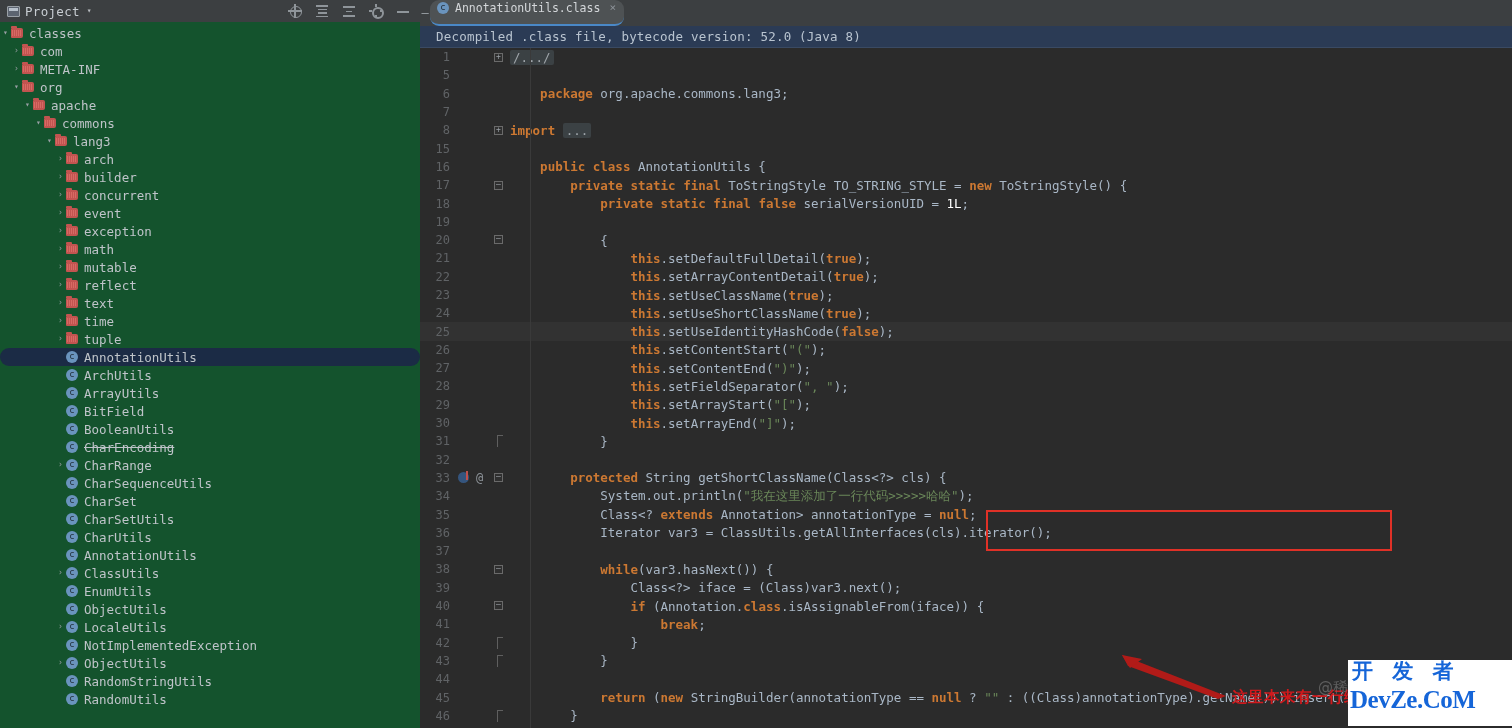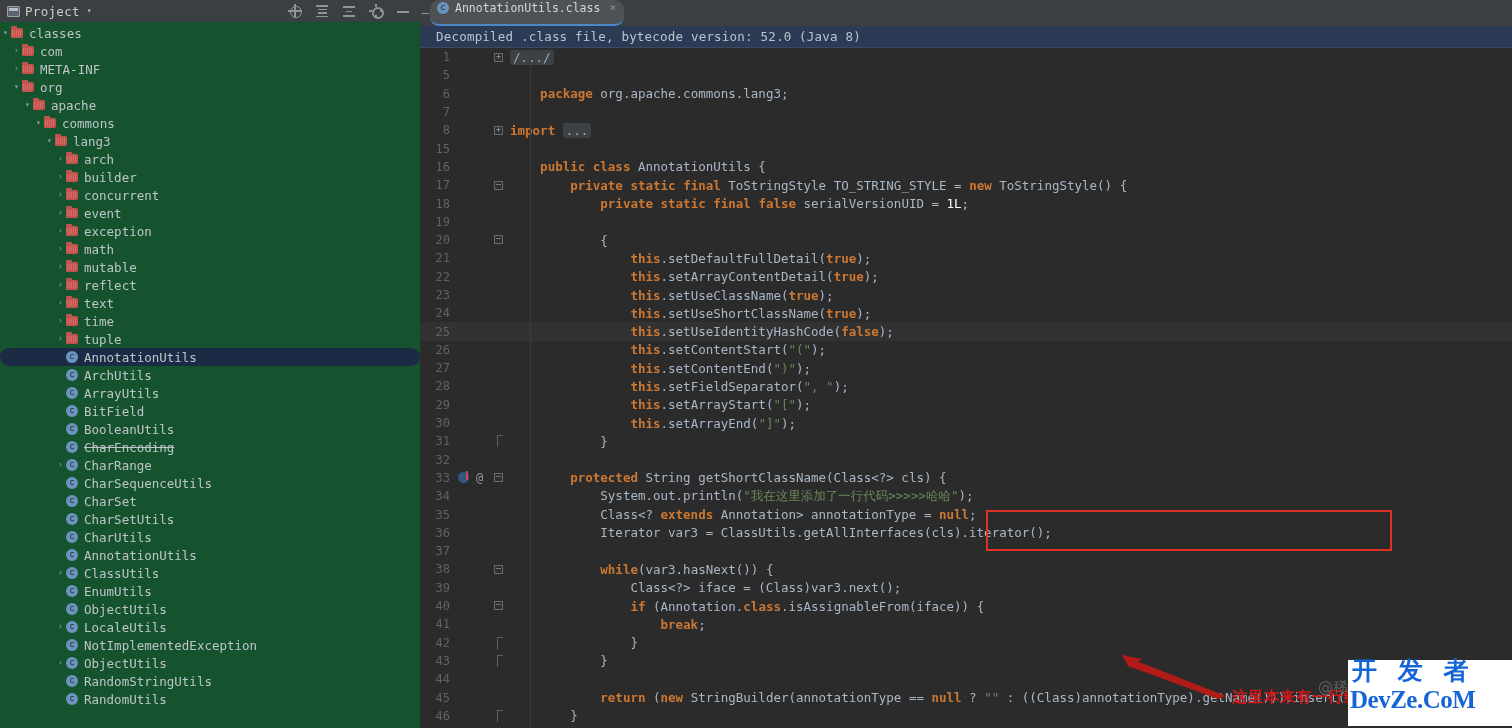--- a/index.html
+++ b/index.html
@@ -251,21 +251,21 @@
     position:absolute; right:0px; bottom:0px; width:182px; height:78px;
     pointer-events:none;
   }
   #wm-box {
     position:absolute; left:18px; top:10px; width:164px; height:66px;
     background:#ffffff;
   }
   #wm-cn {
     position:absolute; left:22px; top:6px; width:158px;
     font-family:"DejaVu Sans", sans-serif;
-    font-size:25px; font-weight:bold; color:#1565d8;
+    font-size:21px; font-weight:bold; color:#1565d8;
     letter-spacing:6px; line-height:30px;
   }
   #wm-en {
     position:absolute; left:20px; top:36px; width:162px;
     font-family:Liberation Serif, serif;
     font-size:25px; font-weight:bold; color:#1565d8;
     line-height:28px; letter-spacing:-.5px;
   }
   #wm-ghost {
     position:absolute; left:-12px; top:28px;

